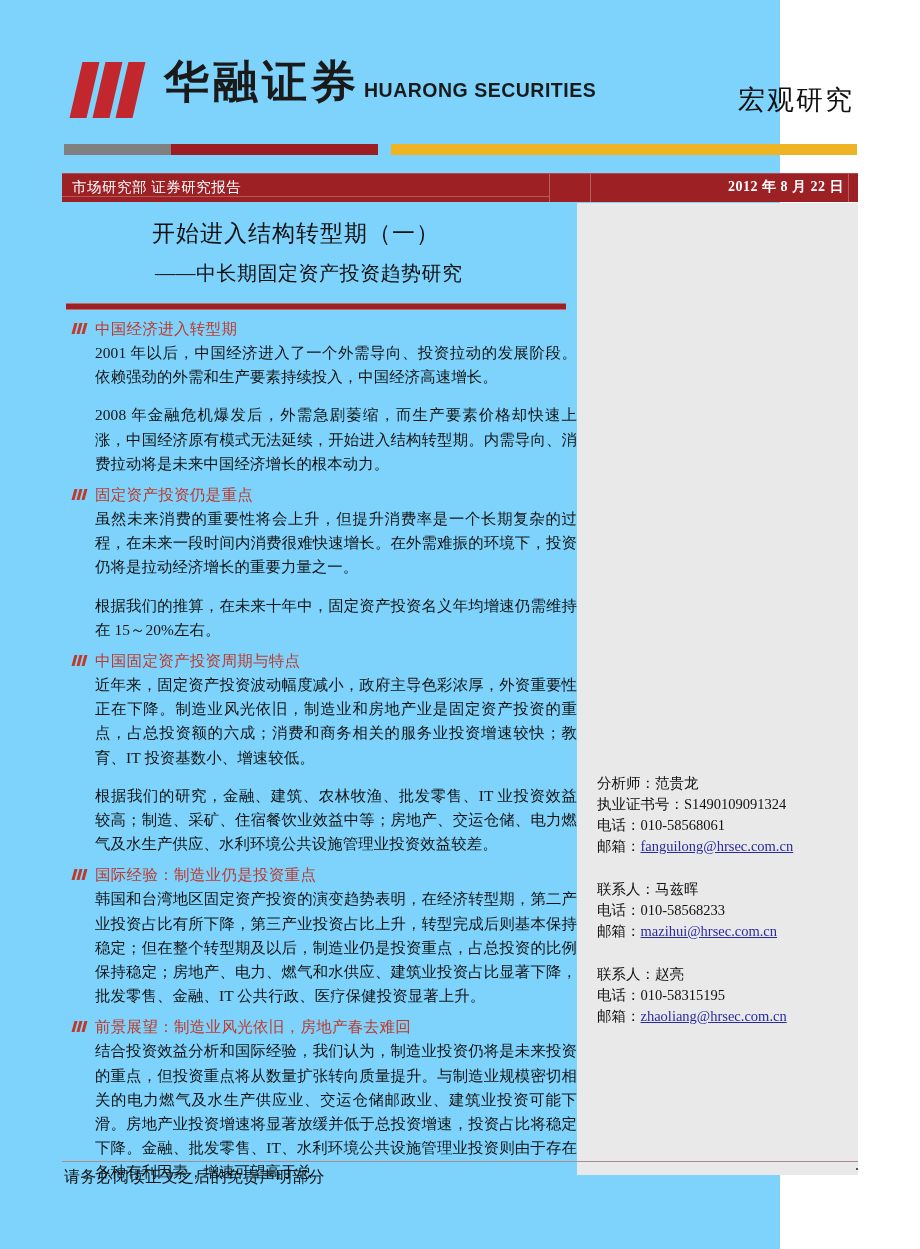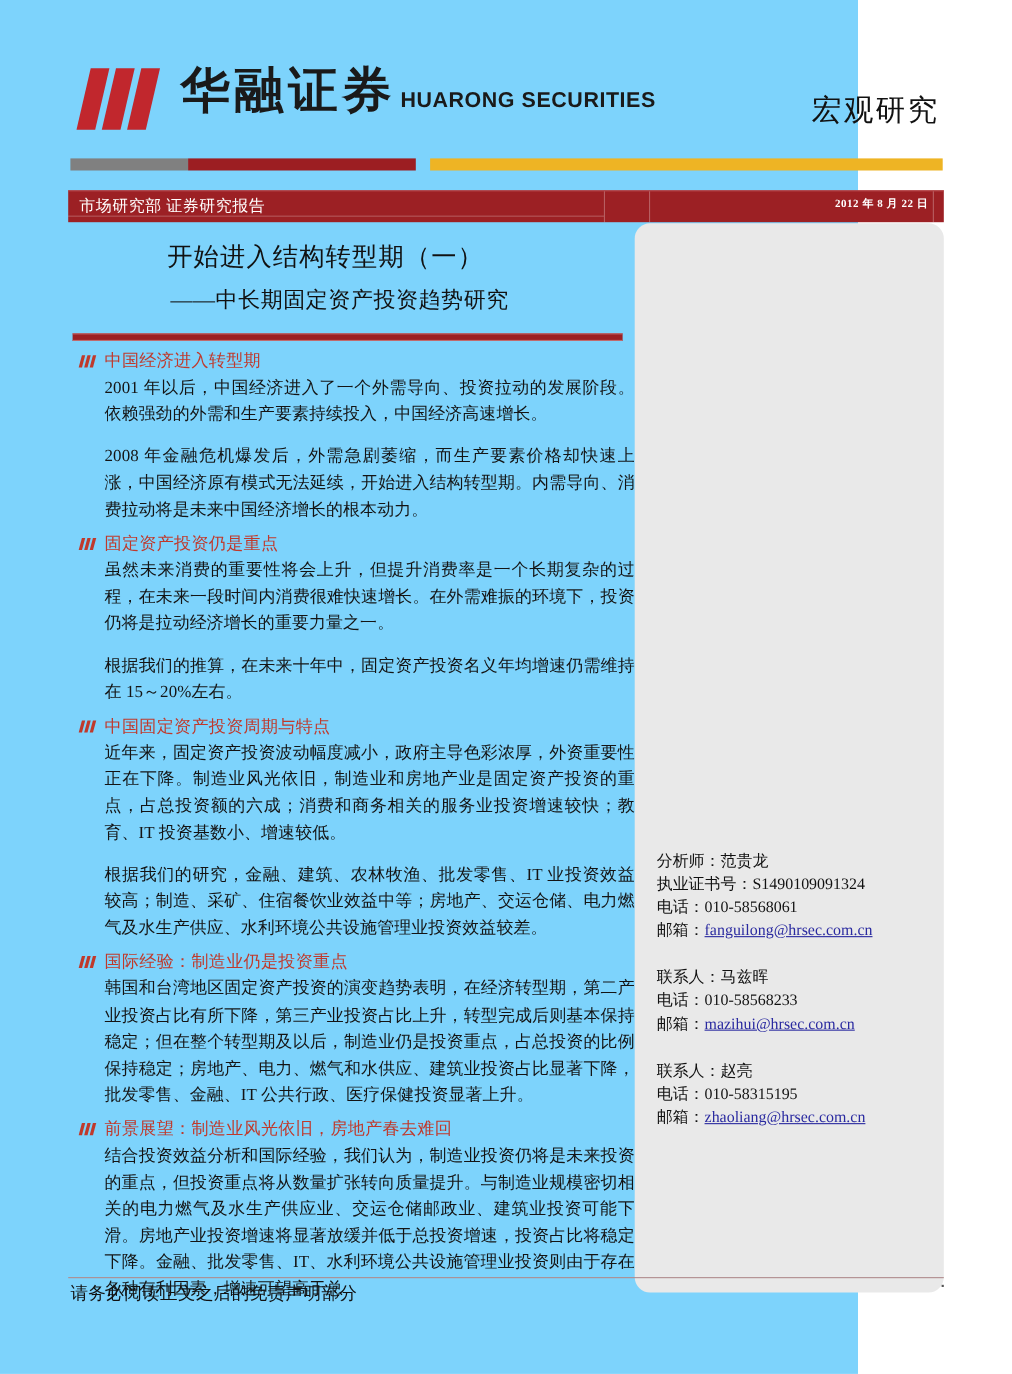--- a/index.html
+++ b/index.html
@@ -141,35 +141,34 @@
   .band-inner-line {
     position: absolute;
     left: 0; top: 22px;
     width: 487px; height: 1px;
     background: rgba(255,255,255,0.25);
   }
   .band-date {
     position: absolute;
     right: 14px; top: 4px;
     font-family: "Liberation Serif", serif;
-    font-size: 10px;
+    font-size: 14px;
     font-weight: bold;
     color: #ffffff;
     white-space: nowrap;
     letter-spacing: 0.5px;
   }
 
   
   .sidebar {
     position: absolute;
     left: 577px; top: 203px;
     width: 281px;
     height: 972px;
     background: #e9e9e9;
-    border-radius: 14px;
   }
   .sidebar-inner {
     position: absolute;
     left: 20px; top: 570px;
     width: 250px;
   }
   .contact-block { margin-bottom: 22px; }
   .contact-line {
     font-size: 14.5px;
     line-height: 21px;

